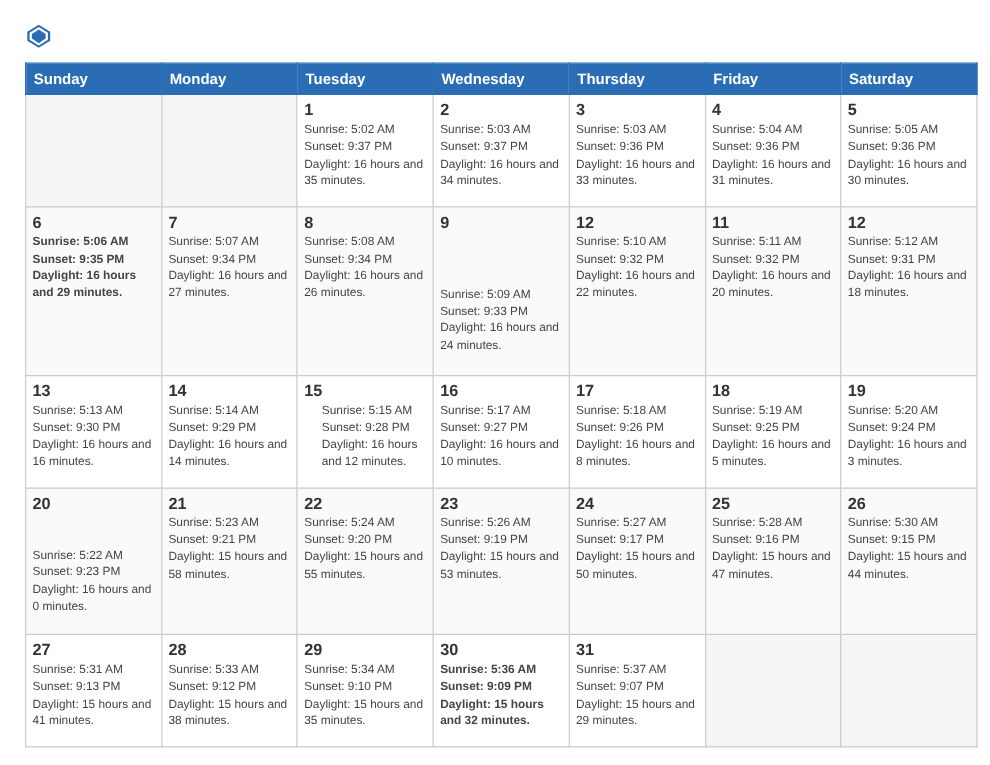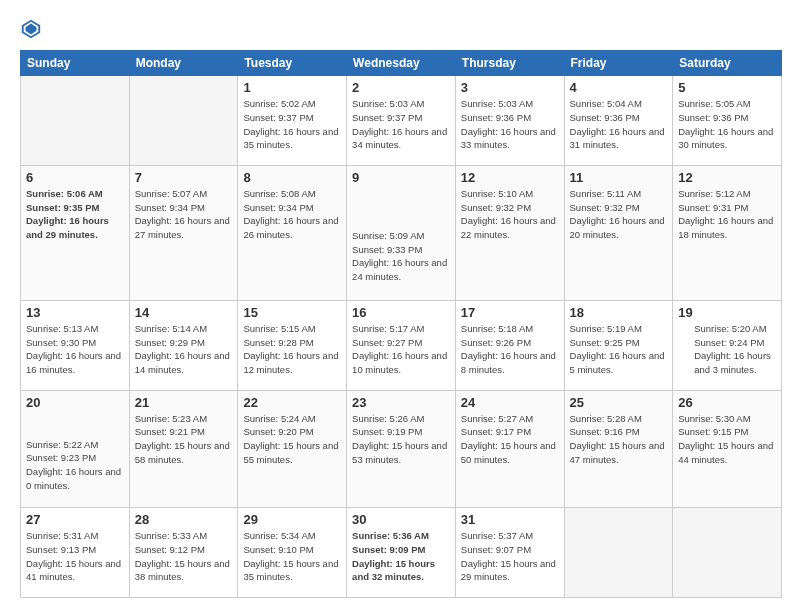--- a/index.html
+++ b/index.html
@@ -227,21 +227,21 @@
 Daylight: 16 hours and 16 minutes.</div>
           </td>
           <td>
             <span class="day-num">14</span>
             <div class="day-info" style="white-space: pre-line;">Sunrise: 5:14 AM
 Sunset: 9:29 PM
 Daylight: 16 hours and 14 minutes.</div>
           </td>
           <td>
             <span class="day-num">15</span>
-            <div class="day-info" style="white-space: pre-line;">Sunrise: 5:15 AM
+            <div class="day-info" style="white-space: pre-line; margin-left: 14px;">Sunrise: 5:15 AM
 Sunset: 9:28 PM
 Daylight: 16 hours and 12 minutes.</div>
           </td>
           <td>
             <span class="day-num">16</span>
             <div class="day-info" style="white-space: pre-line;">Sunrise: 5:17 AM
 Sunset: 9:27 PM
 Daylight: 16 hours and 10 minutes.</div>
           </td>
           <td>
@@ -251,21 +251,21 @@
 Daylight: 16 hours and 8 minutes.</div>
           </td>
           <td>
             <span class="day-num">18</span>
             <div class="day-info" style="white-space: pre-line;">Sunrise: 5:19 AM
 Sunset: 9:25 PM
 Daylight: 16 hours and 5 minutes.</div>
           </td>
           <td>
             <span class="day-num">19</span>
-            <div class="day-info" style="white-space: pre-line; margin-left: 16px;">Sunrise: 5:20 AM
+            <div class="day-info" style="white-space: pre-line;">Sunrise: 5:20 AM
 Sunset: 9:24 PM
 Daylight: 16 hours and 3 minutes.</div>
           </td>
         </tr>
         <tr>
           <td>
             <span class="day-num">20</span>
             <div class="day-info" style="white-space: pre-line; margin-top: 28px;">Sunrise: 5:22 AM
 Sunset: 9:23 PM
 Daylight: 16 hours and 0 minutes.</div>

